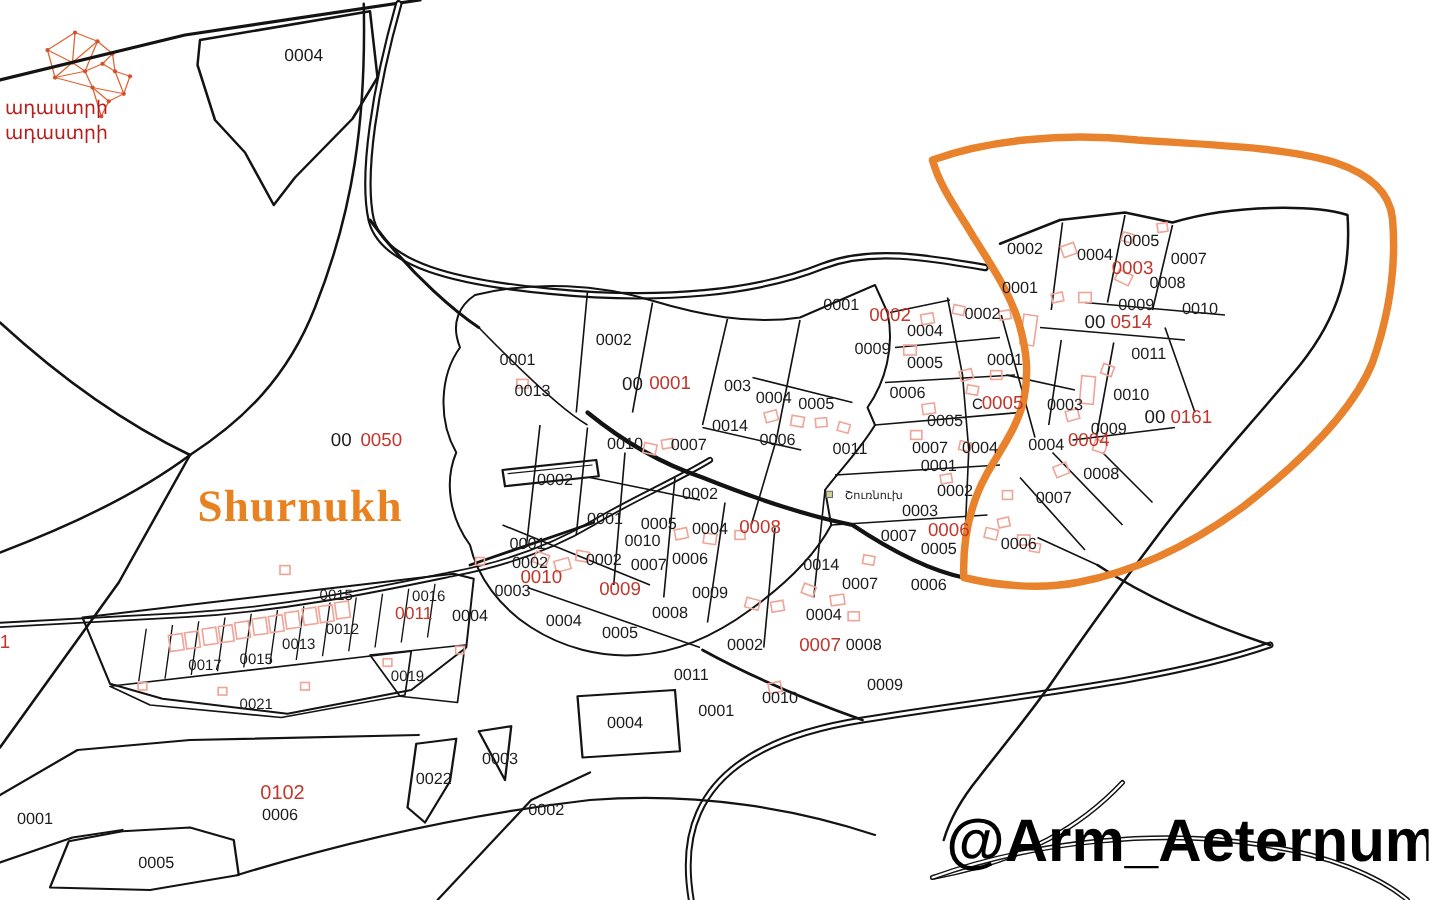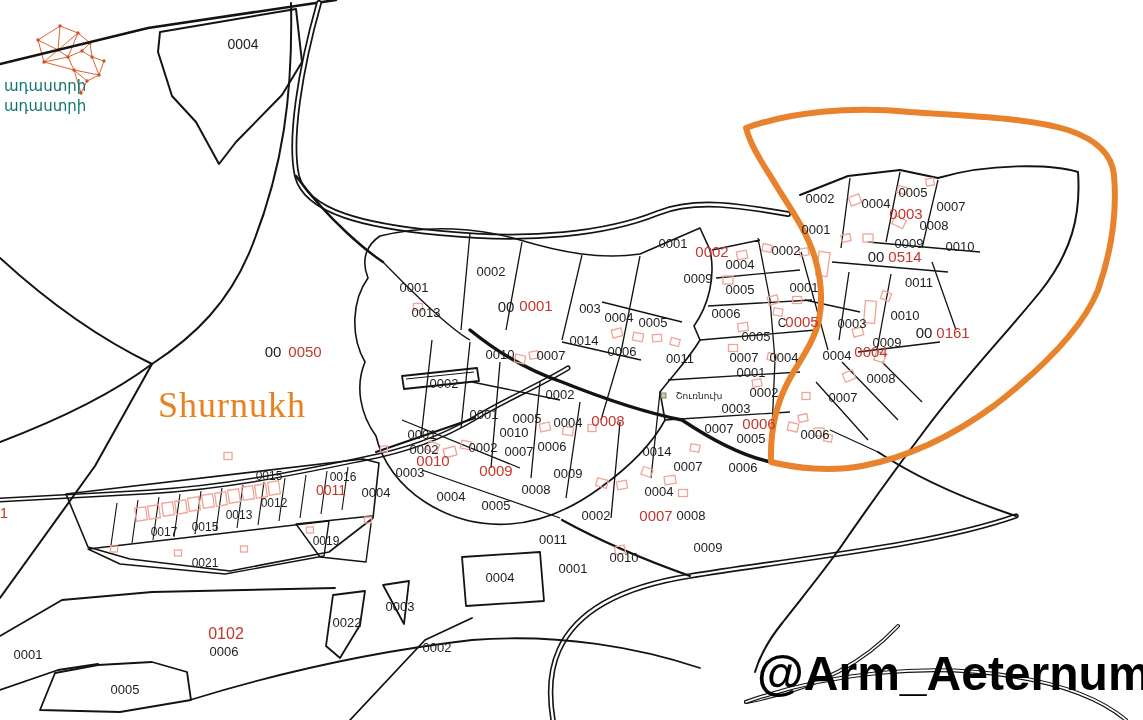--- a/index.html
+++ b/index.html
@@ -1,22 +1,22 @@
 <!DOCTYPE html>
 <html><head>
 <meta charset="utf-8">
 <style>
   html,body{margin:0;padding:0;background:#ffffff;}
   #stage{position:relative;width:1143px;height:720px;background:#ffffff;overflow:hidden;
          font-family:"Liberation Sans","DejaVu Sans",sans-serif;}
   #map-svg{position:absolute;left:0;top:0;}
   .overlay{position:absolute;white-space:nowrap;}
-  #logo-text{left:4px;top:76px;width:78px;color:#0f766e;
+  #logo-text{left:4px;top:76px;width:78px;color:#b91c1c;
              font-size:15px;line-height:20px;font-family:"DejaVu Sans",sans-serif;}
-  #town-label{left:158px;top:384px;color:#e8811f;font-size:36px;font-weight:normal;
+  #town-label{left:158px;top:384px;color:#e8811f;font-size:36px;font-weight:bold;
               font-family:"Liberation Serif","DejaVu Serif",serif;letter-spacing:1px;}
   #watermark{left:757px;top:646px;color:#000000;font-size:48px;font-weight:800;
              font-family:"Liberation Sans","DejaVu Sans",sans-serif;letter-spacing:0px;}
 </style>
 </head>
 <body>
 
 <div id="stage">
   <svg id="map-svg" width="1143" height="720" viewBox="0 0 1143 720">
       <line x1="38" y1="40" x2="60" y2="26" stroke="#e0632f" stroke-width="1"></line>

